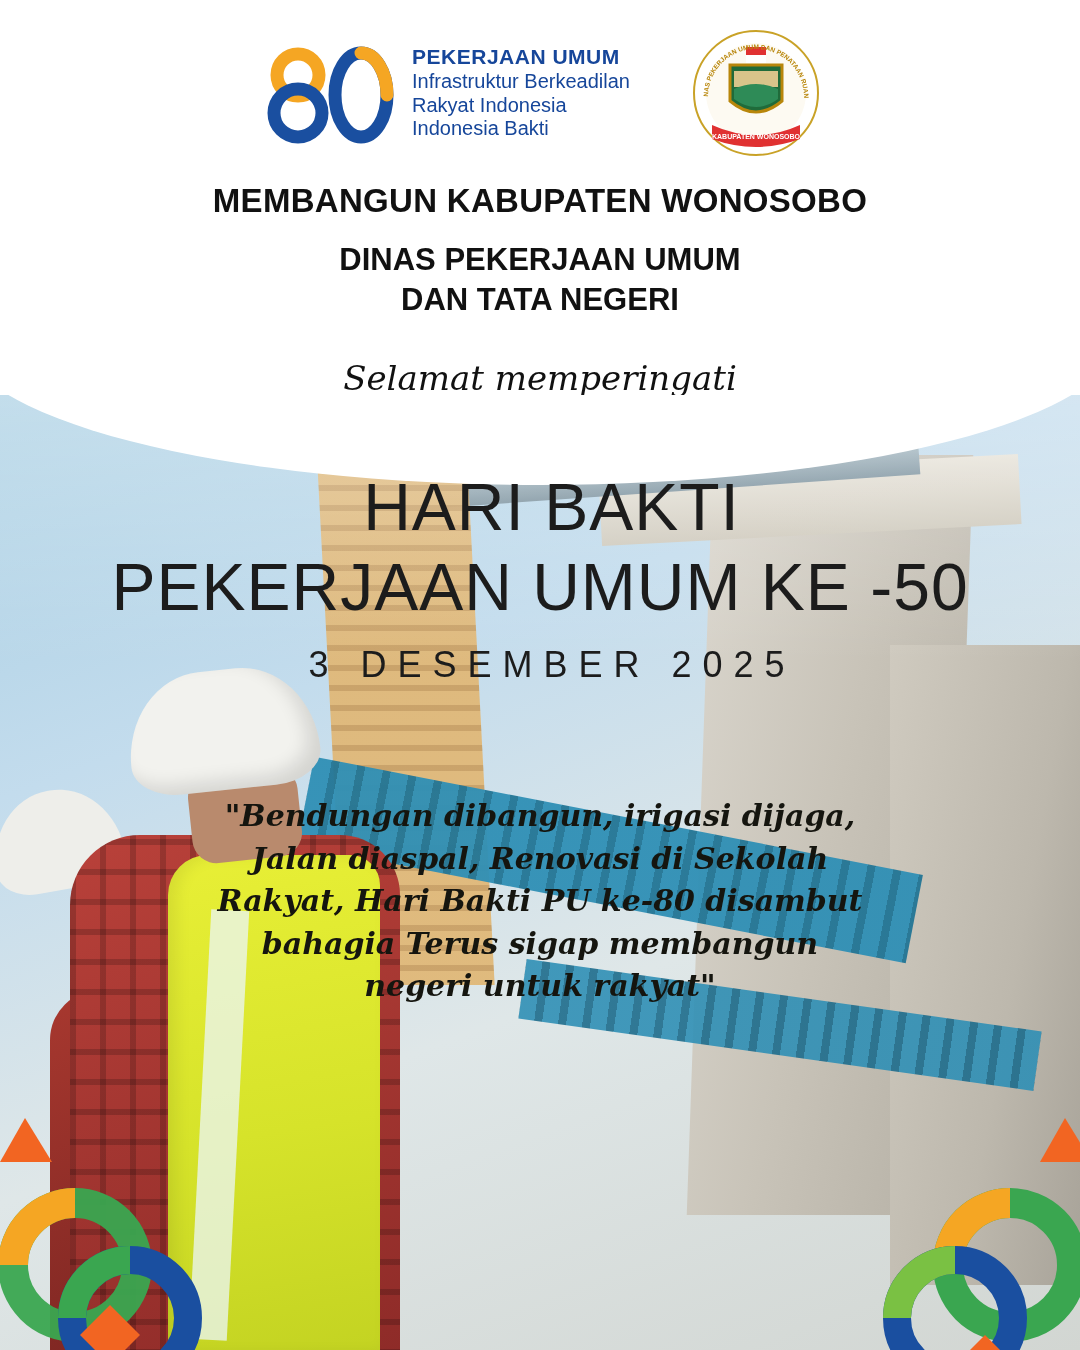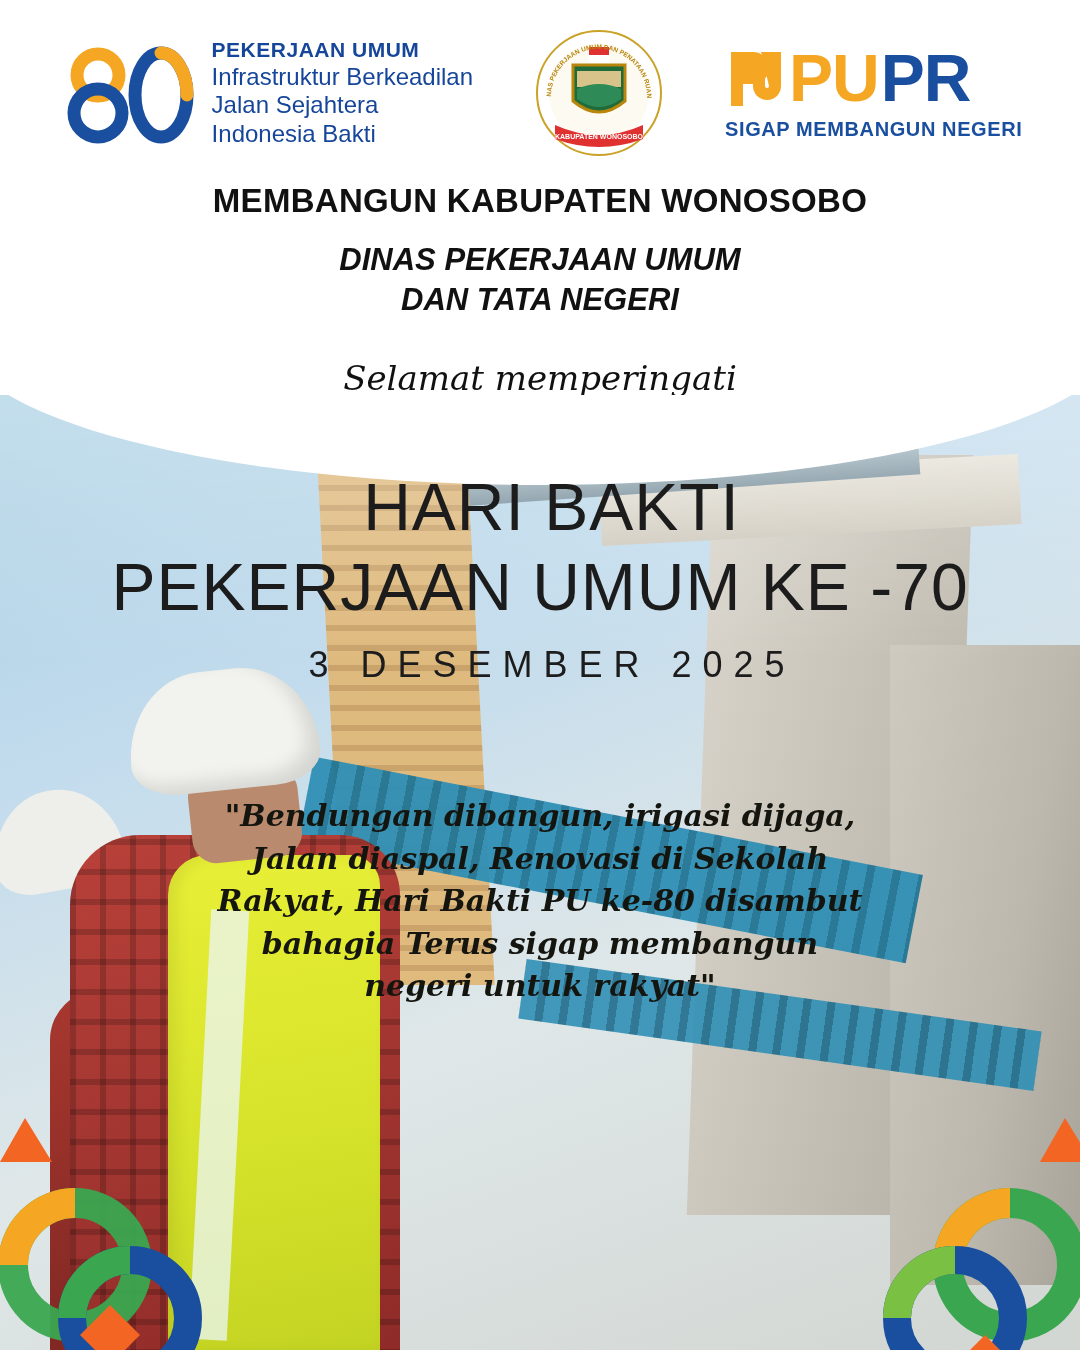--- a/index.html
+++ b/index.html
@@ -36,21 +36,21 @@
   .eighty svg { display: block; }
   .logo80-text {
     line-height: 1.18;
     color: #1a4fa0;
   }
   .logo80-text .l1 {
     font-weight: bold; font-size: 21px; letter-spacing: .5px;
     color: #16469a;
   }
   .logo80-text .l2, .logo80-text .l3, .logo80-text .l4 {
-    font-size: 24px; color: #16469a;
+    font-size: 20px; color: #16469a;
   }
 
   
   .crest { width: 132px; height: 132px; position: relative; }
 
   
   .pupr { text-align: left; }
   .pupr-main {
     display: flex; align-items: center; gap: 2px;
     font-size: 66px; font-weight: bold; line-height: .9;
@@ -68,21 +68,20 @@
     position: absolute; top: 182px; left: 0; width: 100%;
     text-align: center;
     font-size: 33px; font-weight: bold; color: #111;
     letter-spacing: .3px;
   }
   .dept-title {
     position: absolute; top: 240px; left: 0; width: 100%;
     text-align: center;
     font-size: 31px; font-weight: bold; color: #111;
     line-height: 1.28;
-    font-style: italic;
   }
   .greeting {
     position: absolute; top: 358px; left: 0; width: 100%;
     text-align: center;
     font-family: "DejaVu Serif", serif;
     font-style: italic; font-weight: normal;
     font-size: 34px; color: #111;
   }
 
   
@@ -258,21 +257,21 @@
             <circle cx="40" cy="68" r="24" stroke="#1a4fa0" stroke-width="13"></circle>
 
             <ellipse cx="103" cy="50" rx="26" ry="42" stroke="#1a4fa0" stroke-width="13"></ellipse>
             <path d="M103 8 A26 42 0 0 1 129 50" stroke="#f5a623" stroke-width="13"></path>
           </g>
         </svg>
       </div>
       <div class="logo80-text">
         <div class="l1">PEKERJAAN UMUM</div>
         <div class="l2">Infrastruktur Berkeadilan</div>
-        <div class="l3">Jalan Sejahtera</div>
+        <div class="l3">Rakyat Indonesia</div>
         <div class="l4">Indonesia Bakti</div>
       </div>
     </div>
 
     <div class="crest">
       <svg width="132" height="132" viewBox="0 0 132 132">
         <defs>
           <path id="arcTop" d="M 18 70 A 48 48 0 0 1 114 70"></path>
           <path id="arcBot" d="M 22 76 A 44 44 0 0 0 110 76"></path>
         </defs>
@@ -285,31 +284,20 @@
         <rect x="56" y="20" width="20" height="16" fill="#e03131"></rect>
         <rect x="56" y="28" width="20" height="8" fill="#ffffff"></rect>
         <text font-size="6.5" font-family="Liberation Sans, sans-serif" font-weight="bold" fill="#b8860b">
           <textPath href="#arcTop" startOffset="50%" text-anchor="middle">DINAS PEKERJAAN UMUM DAN PENATAAN RUANG</textPath>
         </text>
         <path d="M22 98 Q66 118 110 98 L110 112 Q66 128 22 112 Z" fill="#e03131"></path>
         <text x="66" y="112" font-size="7" font-family="Liberation Sans, sans-serif" font-weight="bold" fill="#ffffff" text-anchor="middle">KABUPATEN WONOSOBO</text>
       </svg>
     </div>
 
-    <div class="pupr">
-      <div class="pupr-main">
-        <svg width="62" height="66" viewBox="0 0 62 66">
-          <path d="M6 6 h22 a16 16 0 0 1 0 32 h-10 v22 h-12 z" fill="#f5a623"></path>
-          <path d="M36 6 h20 v34 a14 14 0 0 1 -28 0 v-10 h12 v10 a2 2 0 0 0 4 0 z" fill="#f5a623"></path>
-        </svg>
-        <span class="pupr-pu">PU</span>
-        <span class="pupr-pr">PR</span>
-      </div>
-      <div class="pupr-sub">SIGAP MEMBANGUN NEGERI</div>
-    </div>
   </div>
 
   <div class="gov-title">MEMBANGUN KABUPATEN WONOSOBO</div>
   <div class="dept-title">
     <div>DINAS PEKERJAAN UMUM</div>
     <div>DAN TATA NEGERI</div>
   </div>
   <div class="greeting">Selamat memperingati</div>
 
   <div class="photo">
@@ -329,21 +317,21 @@
       <div class="vest-strap"></div>
       <div class="neck"></div>
       <div class="helmet"></div>
     </div>
     <div class="photo-shade"></div>
     <div class="top-arc"></div>
   </div>
 
   <div class="headline-wrap">
     <div class="headline1">HARI BAKTI</div>
-    <div class="headline2">PEKERJAAN UMUM KE -70</div>
+    <div class="headline2">PEKERJAAN UMUM KE -50</div>
     <div class="date-line">3 DESEMBER 2025</div>
   </div>
 
   <div class="quote">"Bendungan dibangun, irigasi dijaga, Jalan diaspal, Renovasi di Sekolah Rakyat, Hari Bakti PU ke-80 disambut bahagia Terus sigap membangun negeri untuk rakyat"</div>
 
   <svg class="decor" viewBox="0 0 1080 300">
 
     <circle cx="75" cy="215" r="62" fill="none" stroke="#3aa650" stroke-width="30" opacity=".95"></circle>
     <path d="M13 215 a62 62 0 0 1 62 -62" fill="none" stroke="#f5a623" stroke-width="30"></path>
     <circle cx="130" cy="268" r="58" fill="none" stroke="#1a4fa0" stroke-width="28"></circle>

